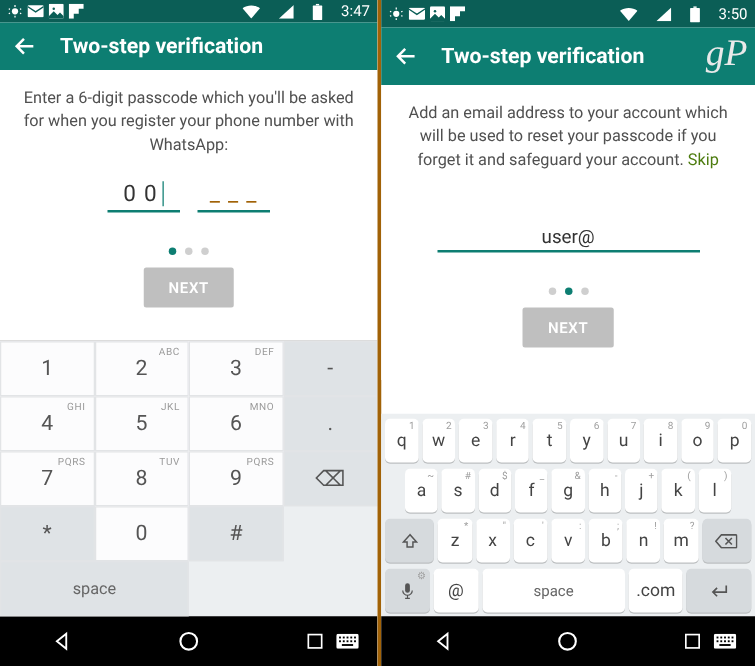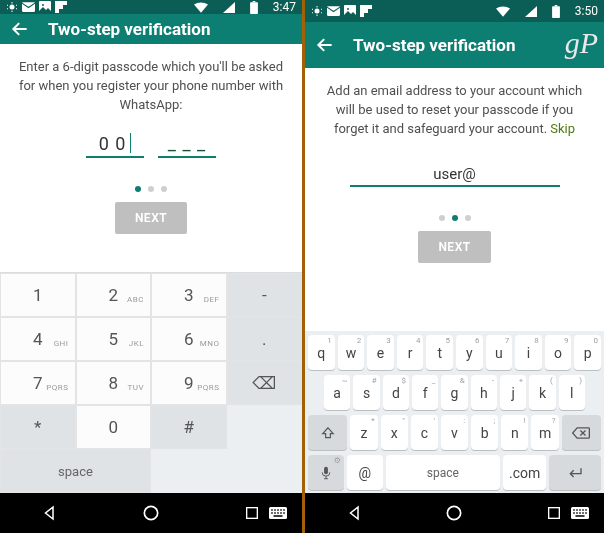--- a/index.html
+++ b/index.html
@@ -15,32 +15,32 @@
   .st-ico svg{display:block}
   
   .appbar{height:46px;background:#0d7e72;color:#fff;display:flex;align-items:center;padding:0 10px;gap:18px}
   .appbar .title{font-size:17px;font-weight:700}
   
   .content{flex:0 0 auto;background:#fff;padding:14px 18px 10px;text-align:center;color:#4a4a4a}
   .instr{font-size:13px;line-height:1.45;color:#505050}
   .skip{color:#4d7c0f}
   .passrow{margin:18px auto 0;display:flex;justify-content:center;align-items:flex-end;gap:14px}
   .passgroup{border-bottom:2px solid #0d7e72;padding:0 4px 2px;display:flex;gap:8px;font-size:18px;color:#333;min-width:58px;justify-content:center;letter-spacing:1px}
-  .passgroup.empty{color:#14532d}
+  .passgroup.empty{color:#a16207}
   .cursor{display:inline-block;width:1px;height:20px;background:#0d7e72;vertical-align:bottom;margin-left:-4px}
-  .emailfield{margin:24px auto 0;border:none;border-bottom:2px solid #0d7e72;width:210px;font-size:15px;text-align:center;padding:2px 0;color:#333;outline:none;background:transparent}
+  .emailfield{margin:39px auto 0;border:none;border-bottom:2px solid #0d7e72;width:210px;font-size:15px;text-align:center;padding:2px 0;color:#333;outline:none;background:transparent}
   .dots{margin:28px 0 10px;display:flex;gap:7px;justify-content:center}
   .dot{width:6px;height:6px;border-radius:50%;background:#cfcfcf}
   .dot.active{background:#0d7e72}
-  .nextbtn{background:#bfbfbf;color:#fff;border:none;font-size:12px;font-weight:600;letter-spacing:.5px;padding:9px 20px;margin:0 auto 28px;display:block;border-radius:2px}
+  .nextbtn{background:#bfbfbf;color:#fff;border:none;font-size:12px;font-weight:600;letter-spacing:.5px;padding:9px 20px;margin:0 auto 16px;display:block;border-radius:2px}
   
   .numpad{margin-top:auto;background:#eceff1;display:grid;grid-template-columns:repeat(4,1fr);grid-auto-rows:44px;border-top:1px solid #dcdcdc}
   .nkey{background:#fcfcfd;display:flex;align-items:center;justify-content:center;position:relative;font-size:17px;color:#555;border:.5px solid #e2e4e6}
   .nkey.dark{background:#dfe3e6}
-  .nkey .sub{position:absolute;top:21px;right:6px;font-size:8px;color:#9a9a9a;letter-spacing:.5px}
+  .nkey .sub{position:absolute;top:3px;right:6px;font-size:8px;color:#9a9a9a;letter-spacing:.5px}
   .nkey.space{grid-column:span 2;font-size:13px;color:#666}
   
   .qwerty{margin-top:auto;background:#eceff1;padding:4px 3px 3px;display:flex;flex-direction:column;gap:5px}
   .krow{display:flex;gap:3px;justify-content:center}
   .kkey{background:#fff;border-radius:4px;box-shadow:0 1px 0 rgba(0,0,0,.2);height:35px;display:flex;align-items:center;justify-content:center;font-size:14px;color:#444;position:relative;flex:1;min-width:0}
   .kkey .sup{position:absolute;top:1px;right:3px;font-size:8px;color:#9f9f9f}
   .kkey.fn{background:#d6dadd;color:#555;font-size:12px}
   .kkey.space{flex:3.2;font-size:12px;color:#666}
   .kkey.w15{flex:1.45}
   .kkey.w12{flex:1.2}

